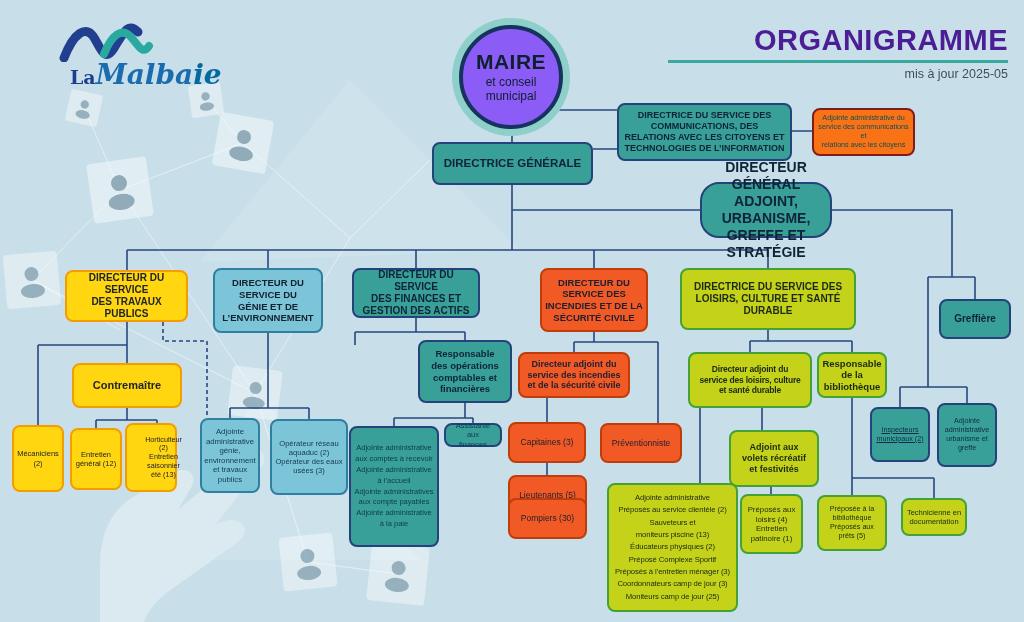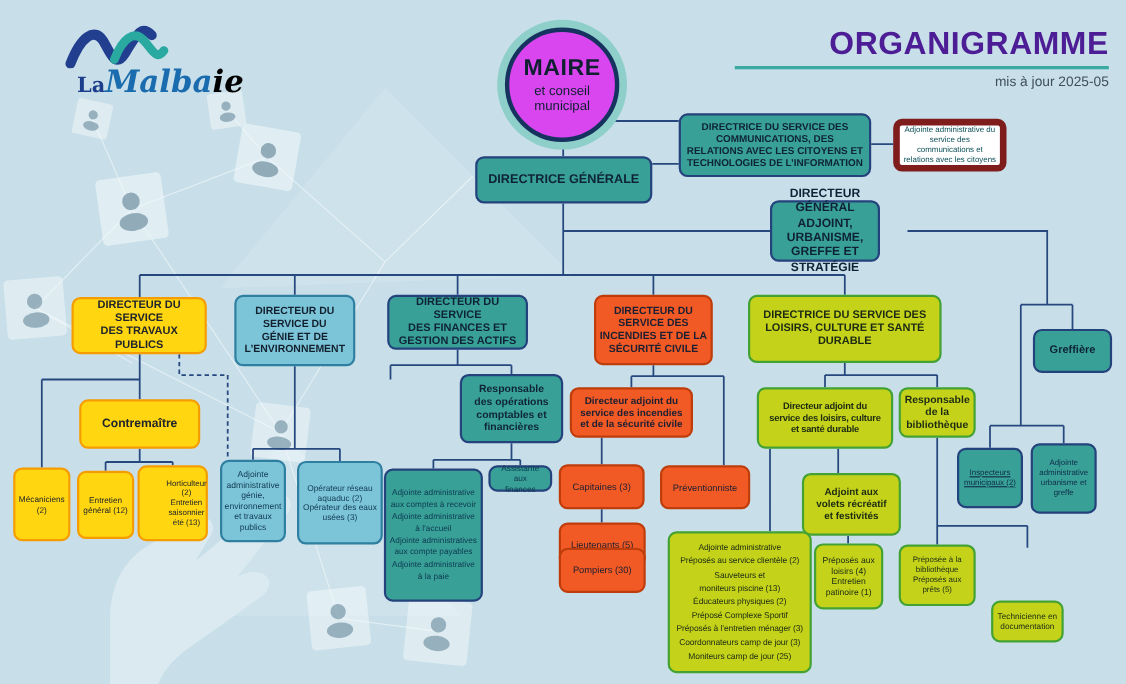--- a/index.html
+++ b/index.html
@@ -5,46 +5,46 @@
   html,body{margin:0;padding:0;background:#9db8c4;}
   #canvas{position:relative;width:1024px;height:622px;background:#c8dfe9;overflow:hidden;
           font-family:"Liberation Sans",sans-serif;}
   svg{display:block;}
   .layer{position:absolute;left:0;top:0;}
   
   .b{position:absolute;box-sizing:border-box;display:flex;align-items:center;justify-content:center;
      text-align:center;white-space:pre-line;border-radius:8px;padding:2px 3px;line-height:1.22;
      font-family:"Liberation Sans",sans-serif;}
   .teal  {background:#38a097;border:2px solid #24427c;color:#0f2337;}
-  .tealSoft{background:#ffffff;border:6px solid #7f1d1d;color:#0b4f58;}
+  .tealSoft{background:#f97316;border:2px solid #7f1d1d;color:#0b4f58;}
   .yellow{background:#ffd60f;border:2px solid #f59d00;color:#20242c;}
   .orange{background:#f15a24;border:2px solid #bf3d0b;color:#1d1f33;}
   .lime  {background:#c4d21a;border:2px solid #43a233;color:#1c2a14;}
   .lblue {background:#7cc5d9;border:2px solid #2f7fa0;color:#123a52;}
   .bold{font-weight:bold;}
   
   .maireHalo{position:absolute;left:452px;top:18px;width:118px;height:118px;border-radius:50%;
              background:#8ecfc9;}
   .maireCircle{position:absolute;left:459px;top:25px;width:104px;height:104px;border-radius:50%;
-               background:#d946ef;border:4px solid #16335f;box-sizing:border-box;
+               background:#8b5cf6;border:4px solid #16335f;box-sizing:border-box;
                display:flex;flex-direction:column;align-items:center;justify-content:center;
                color:#0e1f30;text-align:center;}
   .maireTitle{font-size:21px;font-weight:bold;letter-spacing:.5px;}
   .maireSub{font-size:12px;white-space:pre-line;line-height:1.15;margin-top:2px;font-weight:500;}
   
   .pageTitle{position:absolute;right:16px;top:24px;font-size:29px;font-weight:bold;
              letter-spacing:.5px;color:#4c1d95;}
   .titleRule{position:absolute;left:668px;top:60px;width:340px;height:3px;background:#3aa9a0;}
   .updated{position:absolute;right:16px;top:67px;font-size:12.5px;color:#3f4e5a;}
   
   .logo{position:absolute;left:30px;top:16px;width:210px;height:84px;}
   .logoText{position:absolute;left:40px;top:42px;font-family:"DejaVu Serif",serif;font-weight:bold;}
   .logoLa{font-size:19px;color:#1c3e8c;}
   .logoName{font-size:28px;font-style:italic;color:#1a6cae;}
-  .logoName .tail{color:#000000;margin-top:35px;}
+  .logoName .tail{color:#0369a1;margin-top:35px;}
 </style>
 </head>
 <body>
 
 <div id="canvas">
 
   <svg class="layer" width="1024" height="622" viewBox="0 0 1024 622" aria-hidden="true">
     <g stroke="#ffffff" stroke-opacity="0.5" stroke-width="1" fill="none">
       <path d="M84 108 L120 190 L243 143 L350 238 L255 393 L120 190 M120 190 L32 280 L255 393 L308 562 L398 574 M32 280 L120 330 M243 143 L206 100 M350 238 L430 160"></path>
     </g>
@@ -133,21 +133,21 @@
   </div>
 
   <div class="b teal bold" style="left:432px;top:142px;width:161px;height:43px;font-size:11.5px;">DIRECTRICE GÉNÉRALE</div>
   <div class="b teal bold" style="left:617px;top:103px;width:175px;height:58px;font-size:9px;">DIRECTRICE DU SERVICE DES
 COMMUNICATIONS,  DES
 RELATIONS AVEC LES CITOYENS ET
 TECHNOLOGIES DE L’INFORMATION</div>
   <div class="b tealSoft" style="left:812px;top:108px;width:103px;height:48px;font-size:7.2px;">Adjointe administrative du
 service des communications et
 relations avec les citoyens</div>
-  <div class="b teal bold" style="left:700px;top:182px;width:100px;height:56px;font-size:11px;">DIRECTEUR GÉNÉRAL
+  <div class="b teal bold" style="left:700px;top:182px;width:132px;height:56px;font-size:14px;border-radius:19px;">DIRECTEUR GÉNÉRAL
 ADJOINT, URBANISME,
 GREFFE ET STRATÉGIE</div>
 
   <div class="b yellow bold" style="left:65px;top:270px;width:123px;height:52px;font-size:10px;">DIRECTEUR DU SERVICE
 DES TRAVAUX PUBLICS</div>
   <div class="b lblue bold" style="left:213px;top:268px;width:110px;height:65px;font-size:9.5px;color:#13202e;">DIRECTEUR DU
 SERVICE DU
 GÉNIE ET DE
 L’ENVIRONNEMENT</div>
   <div class="b teal bold" style="left:352px;top:268px;width:128px;height:50px;font-size:10px;">DIRECTEUR DU SERVICE
@@ -160,21 +160,21 @@
   <div class="b lime bold" style="left:680px;top:268px;width:176px;height:62px;font-size:10px;">DIRECTRICE DU SERVICE DES
 LOISIRS, CULTURE ET SANTÉ
 DURABLE</div>
   <div class="b teal bold" style="left:939px;top:299px;width:72px;height:40px;font-size:10px;">Greffière</div>
 
   <div class="b yellow bold" style="left:72px;top:363px;width:110px;height:45px;font-size:11px;">Contremaître</div>
   <div class="b yellow" style="left:12px;top:425px;width:52px;height:67px;font-size:7.5px;">Mécaniciens
 (2)</div>
   <div class="b yellow" style="left:70px;top:428px;width:52px;height:62px;font-size:7.5px;">Entretien
 général (12)</div>
-  <div class="b yellow" style="left:125px;top:423px;width:64px;height:69px;font-size:7.2px;padding-left:28px;">Horticulteur (2)
+  <div class="b yellow" style="left:125px;top:423px;width:52px;height:69px;font-size:7.2px;padding-left:28px;">Horticulteur (2)
 Entretien
 saisonnier
 été (13)</div>
 
   <div class="b lblue" style="left:200px;top:418px;width:60px;height:75px;font-size:7.8px;">Adjointe
 administrative
 génie,
 environnement
 et travaux
 publics</div>
@@ -224,21 +224,21 @@
 Préposés à l’entretien ménager (3)
 Coordonnateurs camp de jour (3)
 Moniteurs camp de jour (25)</div>
   <div class="b lime" style="left:740px;top:494px;width:63px;height:60px;font-size:7.8px;">Préposés aux
 loisirs (4)
 Entretien
 patinoire (1)</div>
   <div class="b lime" style="left:817px;top:495px;width:70px;height:56px;font-size:7.2px;">Préposée à la
 bibliothèque
 Préposés aux prêts (5)</div>
-  <div class="b lime" style="left:901px;top:498px;width:66px;height:38px;font-size:7.5px;margin-top:48px;">Technicienne en
+  <div class="b lime" style="left:901px;top:498px;width:66px;height:38px;font-size:7.5px;">Technicienne en
 documentation</div>
 
   <div class="b teal" style="left:870px;top:407px;width:60px;height:55px;font-size:7.2px;color:#0f2c46;text-decoration:underline;">Inspecteurs
 municipaux (2)</div>
   <div class="b teal" style="left:937px;top:403px;width:60px;height:64px;font-size:7.2px;color:#0f2c46;">Adjointe
 administrative
 urbanisme et
 greffe</div>
 
 </div>

